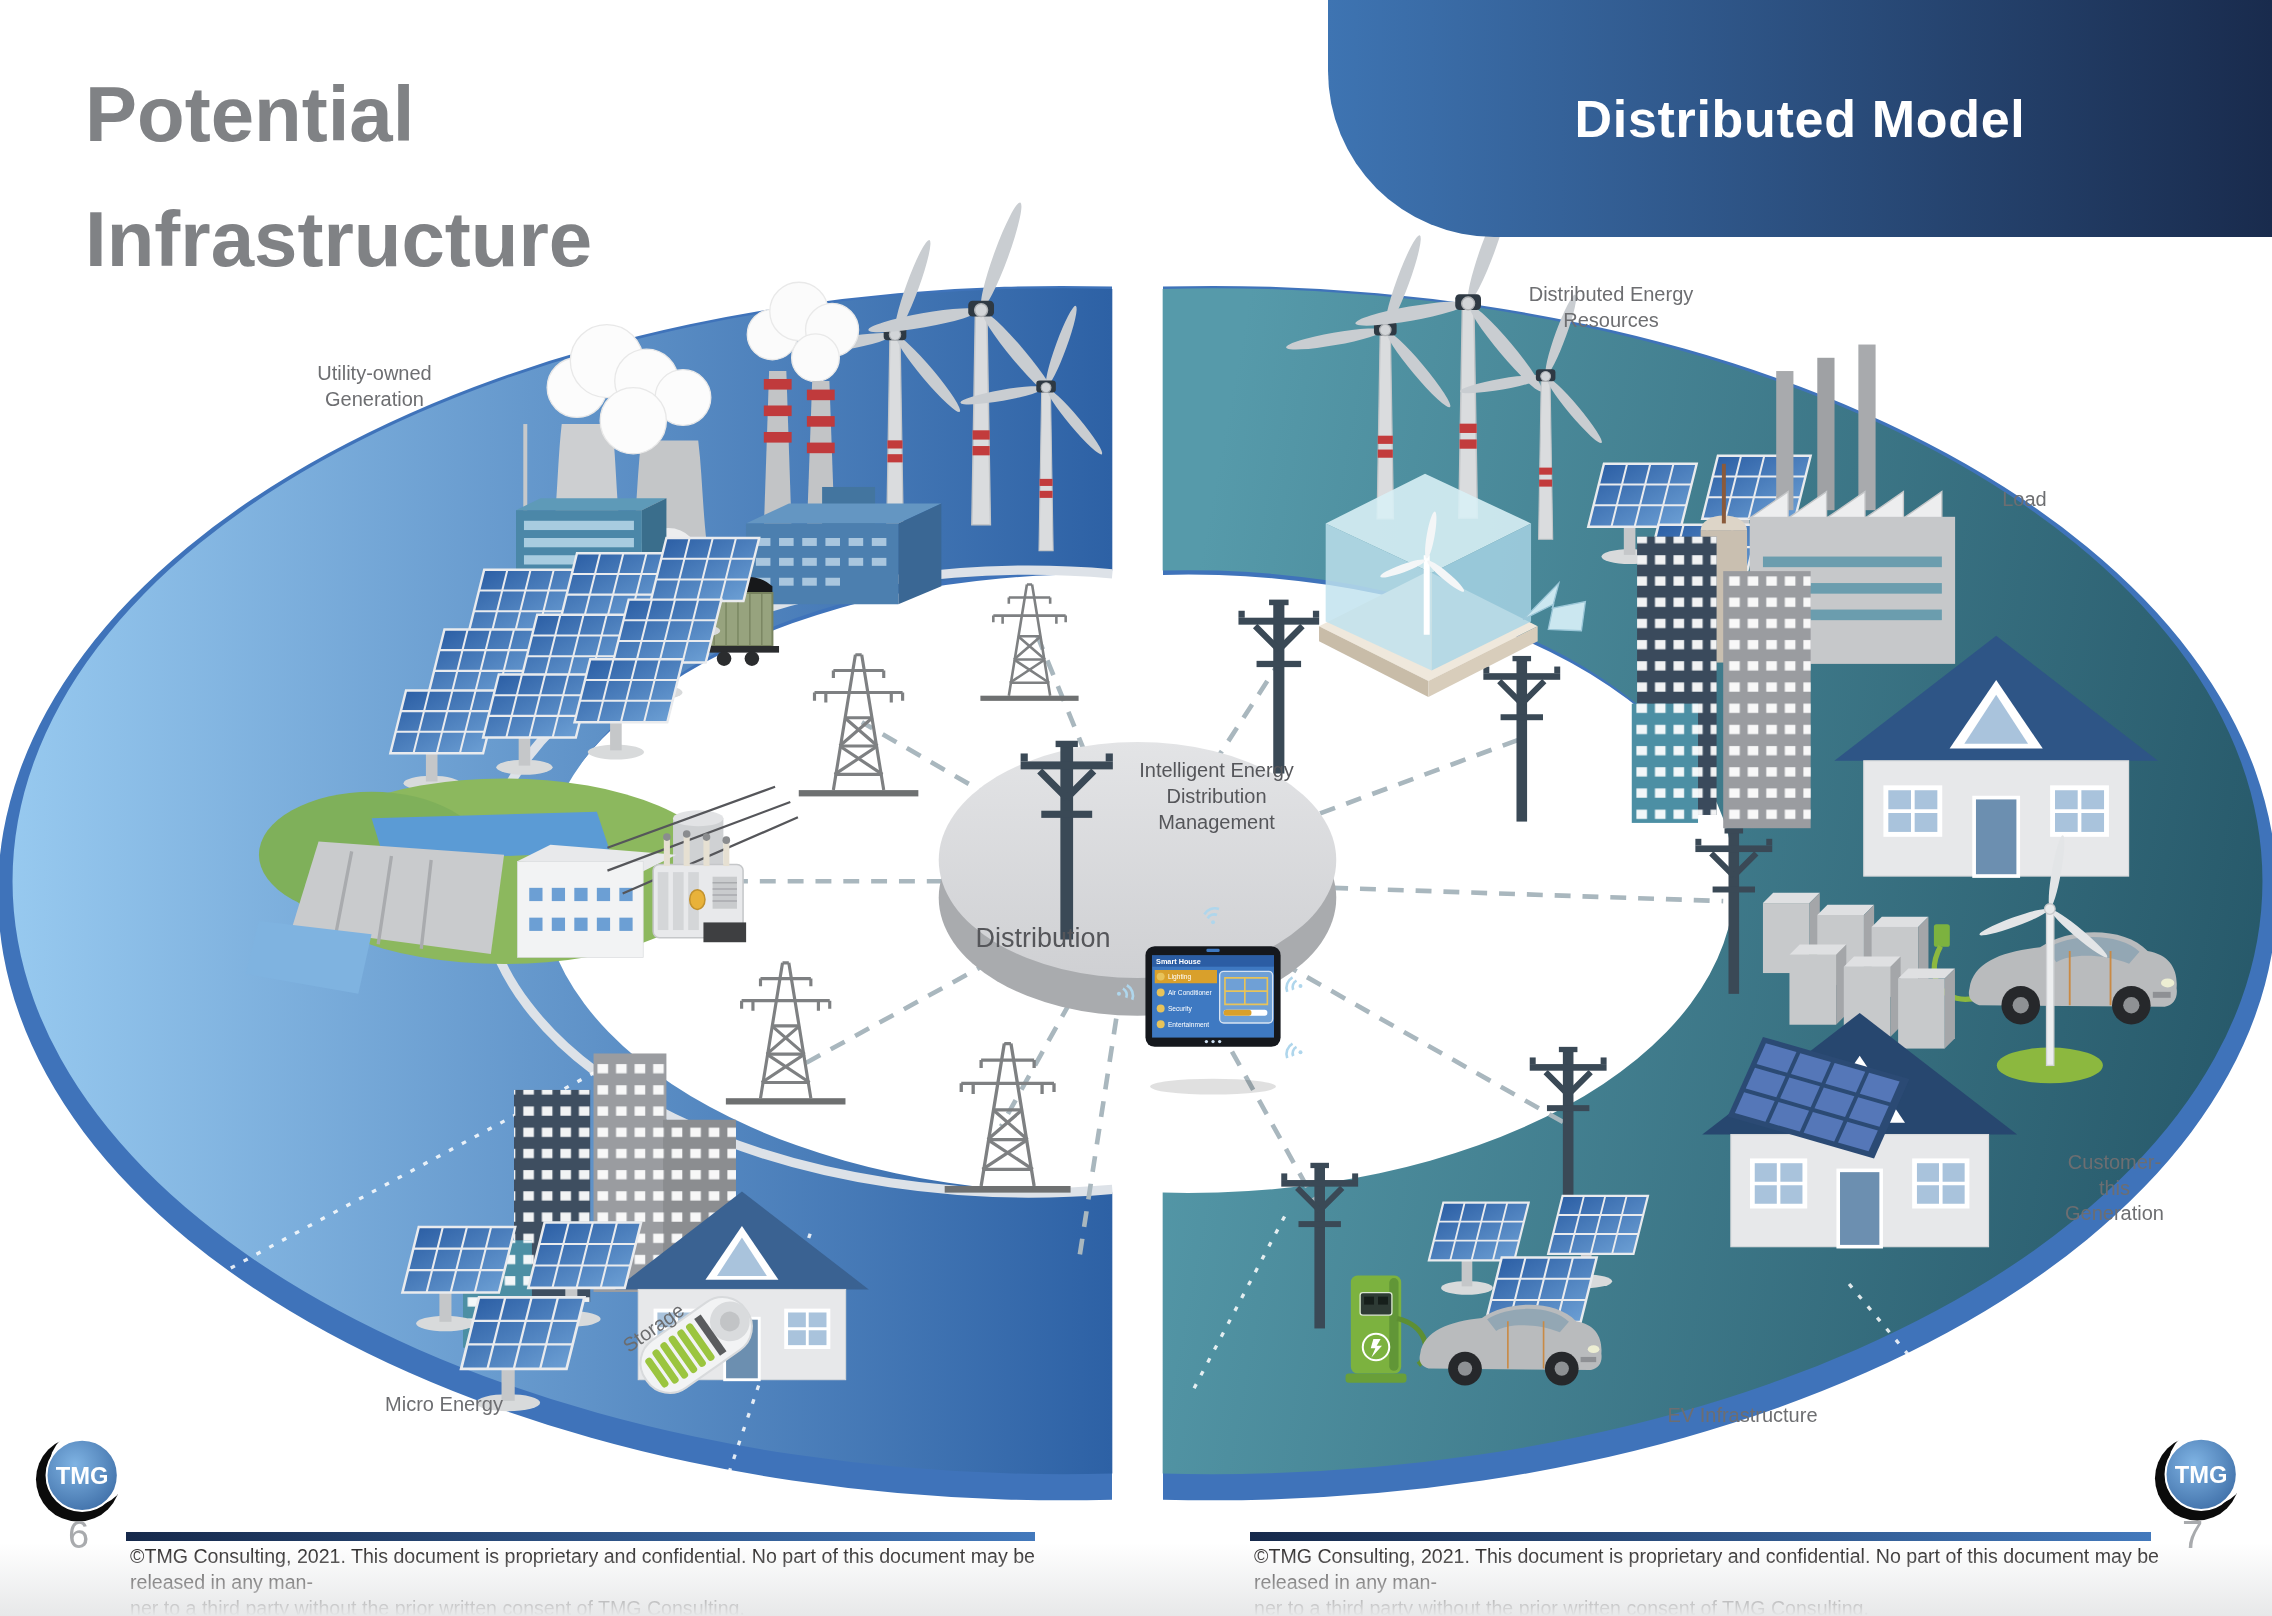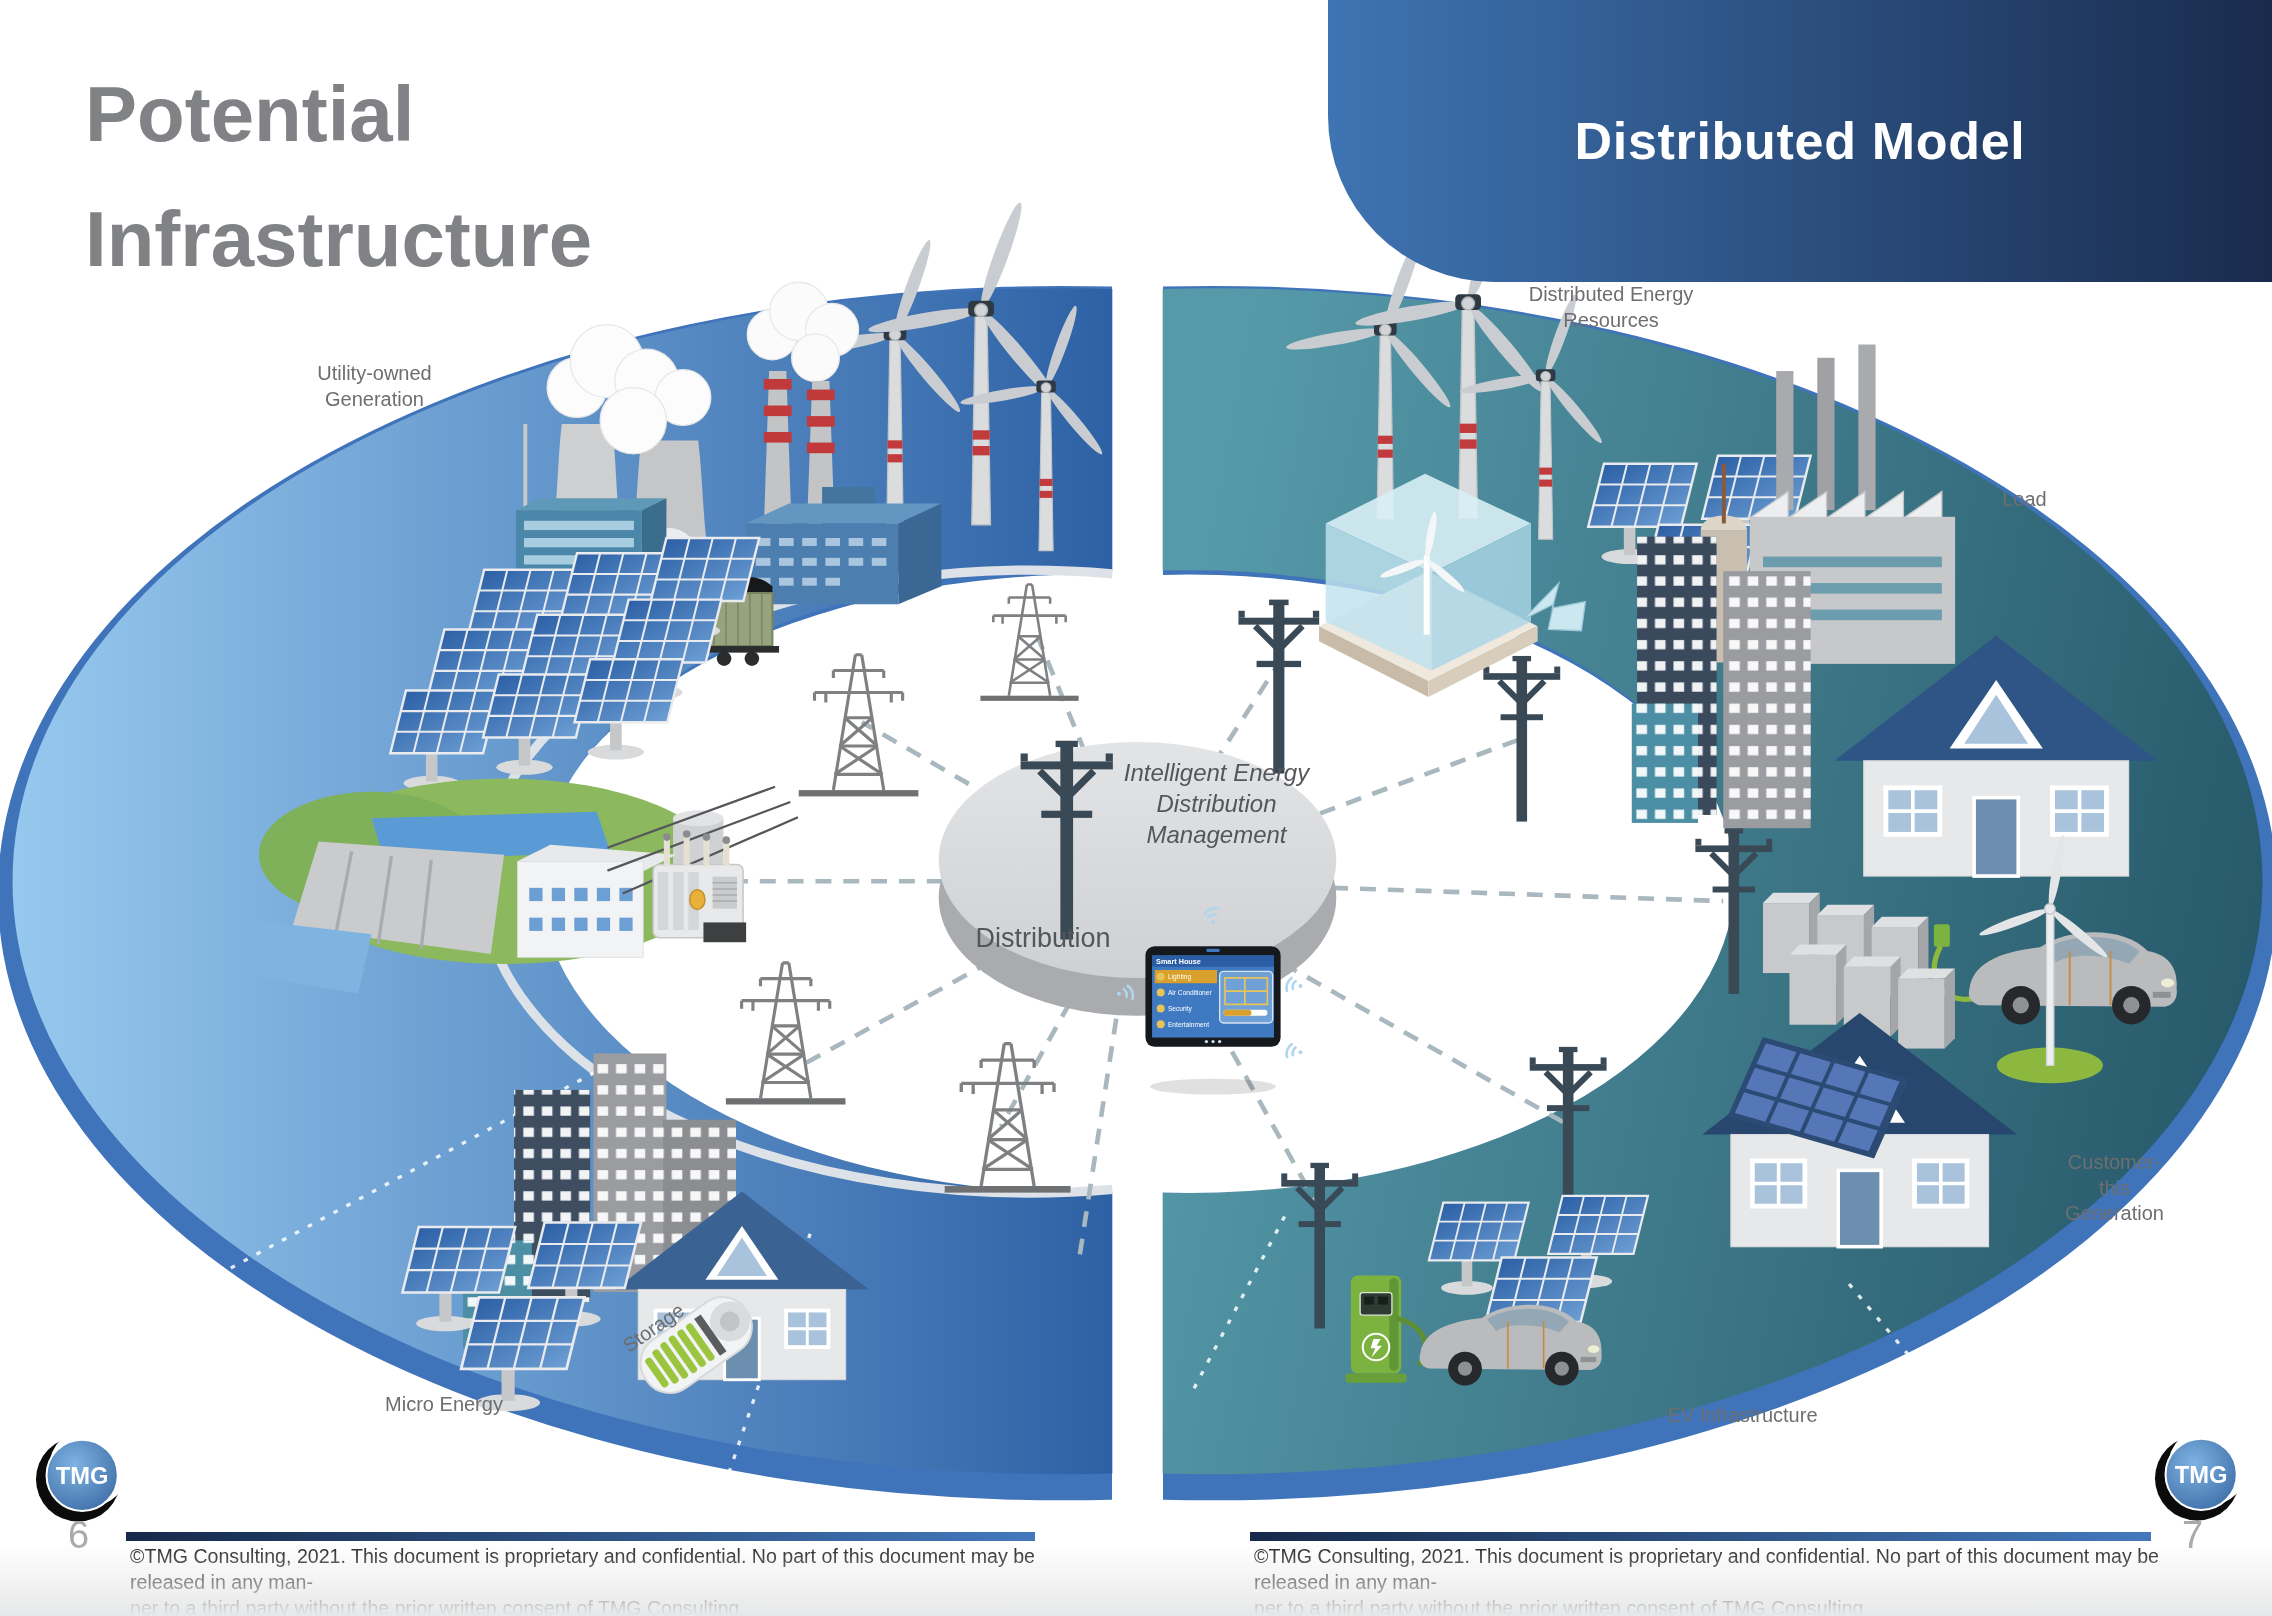--- a/index.html
+++ b/index.html
@@ -1,33 +1,33 @@
 <!DOCTYPE html>
 <html style="--titleGray: #808285; --labelGray: #6D6E71; --bannerFrom: #3E74B2; --bannerTo: #192B4D; --arcLeftFrom: #97C9EF; --arcLeftTo: #2D61A5; --arcRightFrom: #569AAA; --arcRightTo: #27596A; --edgeBlue: #3F73BA; --discTop: #DBDCDE; --discSide: #A9ABAE; --dashGray: #A9B7BE; --footerLineFrom: #16294B; --footerLineTo: #4379BC; --footerText: #232020; --pageNum: #A8AAAD; --storageGreen: #9BC53F; --chargerGreen: #7CB23F;font-size:10.6px"><head>
 <meta charset="utf-8">
 <style>
   html,body{margin:0;padding:0;background:#fff;}
   #stage{position:relative;width:2273px;height:1616px;background:#fff;overflow:hidden;
          font-family:"Liberation Sans",sans-serif;}
   .pre{white-space:pre-line;}
   #title{position:absolute;left:85px;top:52px;width:650px;font-size:78px;font-weight:bold;
          line-height:1.6;color:var(--titleGray);}
-  #banner{position:absolute;left:1328px;top:0;width:944px;height:282px;
+  #banner{position:absolute;left:1328px;top:0;width:944px;height:237px;
           background:linear-gradient(90deg,var(--bannerFrom),var(--bannerTo));
           border-radius:0 0 0 166px;display:flex;align-items:center;justify-content:center;}
   #banner .txt{color:#fff;font-size:52px;font-weight:bold;letter-spacing:0.7px;}
   .lbl{position:absolute;color:var(--labelGray);font-size:20px;line-height:1.28;text-align:center;}
   #lbl-utility{left:219px;top:361px;width:311px;}
   #lbl-der{left:1412px;top:282px;width:398px;}
   #lbl-load{left:1915px;top:487px;width:219px;}
   #lbl-customer{left:1995px;top:1150px;width:239px;}
   #lbl-ev{left:1577px;top:1403px;width:331px;}
   #lbl-micro{left:305px;top:1392px;width:278px;}
-  #center-title{position:absolute;left:1074px;top:757px;width:285px;font-size:24px;line-height:1.3;
-                text-align:center;color:#55565A;font-style:italic;}
+  #center-title{position:absolute;left:1074px;top:757px;width:285px;font-size:20px;line-height:1.3;
+                text-align:center;color:#55565A;}
   #lbl-distribution{position:absolute;left:960px;top:923px;width:166px;font-size:27px;
                 text-align:center;color:#55565A;}
   .footer-line{position:absolute;height:8.6px;top:1532px;
                background:linear-gradient(90deg,var(--footerLineFrom),var(--footerLineTo));}
   .footer-text{position:absolute;top:1544px;width:905px;font-size:19.6px;line-height:1.32;
                color:var(--footerText);}
   .pagenum{position:absolute;font-size:38px;color:var(--pageNum);}
   #bottom-fade{position:absolute;left:0;bottom:0;width:100%;height:73px;
                background:linear-gradient(180deg,rgba(233,234,235,0),#E7E8E9);}
   svg text{font-family:"Liberation Sans",sans-serif;}

